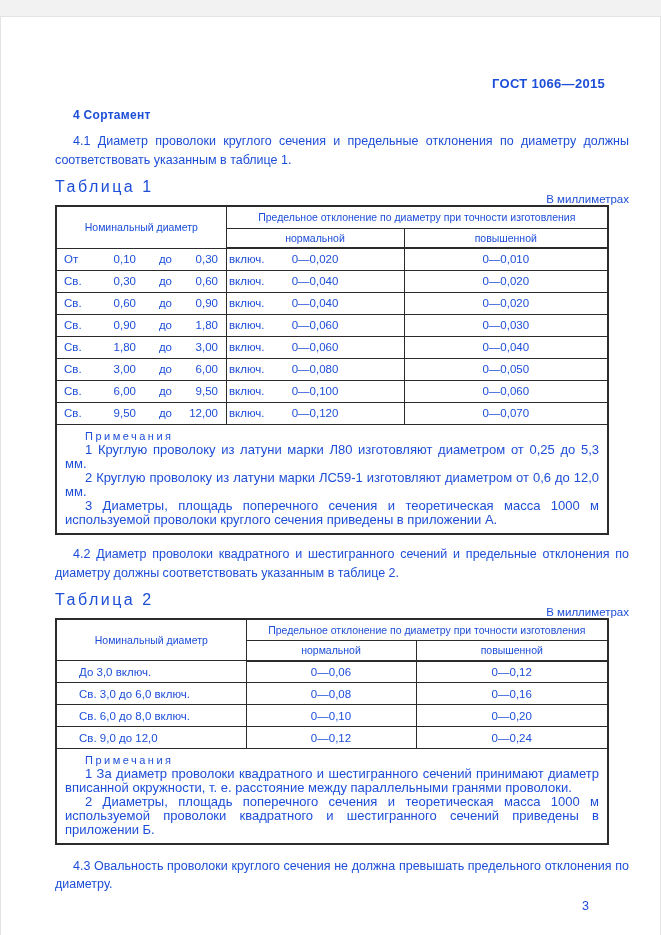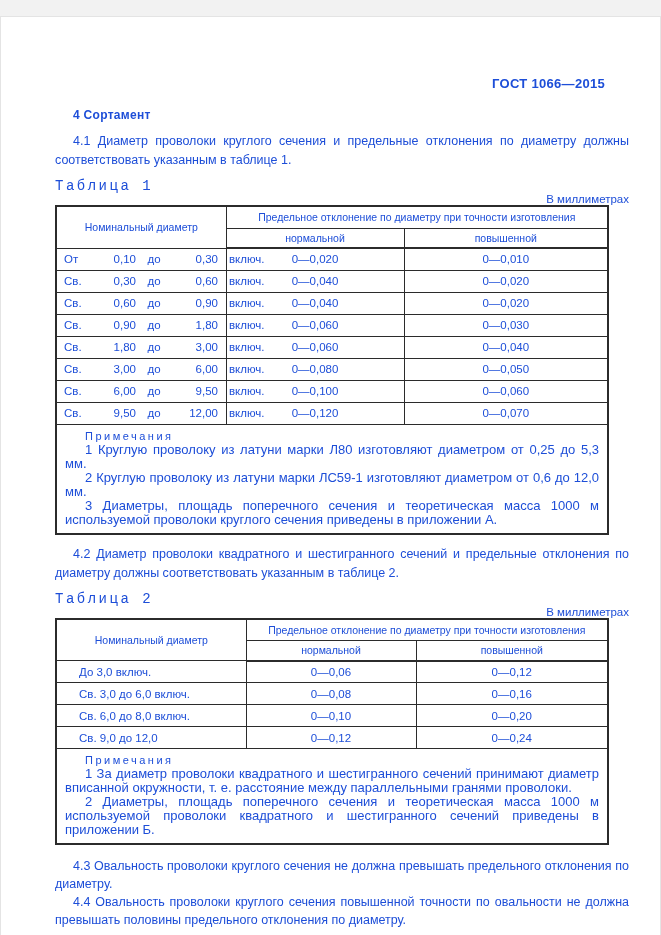--- a/index.html
+++ b/index.html
@@ -9,36 +9,36 @@
     font-family:"Liberation Sans", sans-serif; color:#1d4ed8;
     padding:60px 32px 0 55px; margin:16px auto;
     box-shadow: inset 0 0 0 1px #e4e4e4;
     overflow:hidden;
   }
   .doc-header { text-align:right; padding-right:24px; font-weight:bold; font-size:13px; letter-spacing:0.3px; }
   .section-title { font-size:12px; font-weight:bold; margin:17px 0 0 18px; letter-spacing:0.3px; }
   .body-text { font-size:12.5px; line-height:19px; text-align:justify; text-indent:18px; margin-top:10px; }
   .body-text.tight { line-height:18px; margin-top:12px; }
   .table-caption { display:flex; justify-content:space-between; margin-top:8px; height:27px; }
-  .tlabel { letter-spacing:2.5px; font-size:14px; align-self:flex-start;font-family:Liberation Mono, monospace; }
+  .tlabel { letter-spacing:2.5px; font-size:16px; align-self:flex-start; }
   .tunits { font-size:11.5px; align-self:flex-end; }
   table.gost { border-collapse:collapse; width:552px; table-layout:fixed; }
   table.gost th, table.gost td { border:1px solid #2b2b2b; }
   table.gost { border:2px solid #2b2b2b; }
   table.gost th {
     font-weight:normal; font-size:10.5px; text-align:center; vertical-align:middle; padding:2px 4px;
   }
   tr.hrow1 th { height:22px; }
   tr.hrow2 th { height:20px; border-bottom:2px solid #2b2b2b; }
   th.rspan { border-bottom:2px solid #2b2b2b; }
   td.val { text-align:center; font-size:11.5px; height:22px; vertical-align:middle; }
   td.dcell { font-size:11.5px; height:22px; vertical-align:middle; padding-left:7px; white-space:nowrap; }
   .dcell .pfx { display:inline-block; width:30px; }
   .dcell .n1  { display:inline-block; width:42px; text-align:right; }
-  .dcell .cj  { display:inline-block; width:36px; text-align:center; }
+  .dcell .cj  { display:inline-block; width:36px; text-align:right; }
   .dcell .n2  { display:inline-block; width:46px; text-align:right; }
   .dcell .sfx { display:inline-block; margin-left:11px; }
   td.dcell2 { font-size:11.5px; height:22px; vertical-align:middle; padding-left:22px; text-align:left; }
   td.notes-cell { border-top:2px solid #2b2b2b; padding:4px 8px 6px 8px; }
   .notes-title { font-size:11px; line-height:14px; letter-spacing:2.5px; padding-left:20px; }
   .note { font-size:13px; line-height:14px; text-indent:20px; text-align:justify; margin:0; }
   .page-number { text-align:right; padding-right:40px; font-size:12.5px; margin-top:6px; }
 </style>
 </head>
 <body>
@@ -172,17 +172,16 @@
         <td colspan="3" class="notes-cell">
           <div class="notes-title" style="letter-spacing: 2.5px;">Примечания</div>
           <p class="note">1  За диаметр проволоки квадратного и шестигранного сечений принимают диаметр вписанной окружности, т. е. расстояние между параллельными гранями проволоки.</p>
           <p class="note">2  Диаметры, площадь поперечного сечения и теоретическая масса 1000 м используемой проволоки квадратного и шестигранного сечений приведены в приложении Б.</p>
         </td>
       </tr>
     </tbody>
   </table>
 
   <p class="body-text tight">4.3  Овальность проволоки круглого сечения не должна превышать предельного отклонения по диаметру.</p>
-  <p class="body-text tight" style="margin-top:0;">4.4  Овальность проволоки круглого сечения повышенной точности по овальности не должна превышать половины предельного отклонения по диаметру.</p>
 
   <div class="page-number">3</div>
 
 </div>
 
 </body></html>

